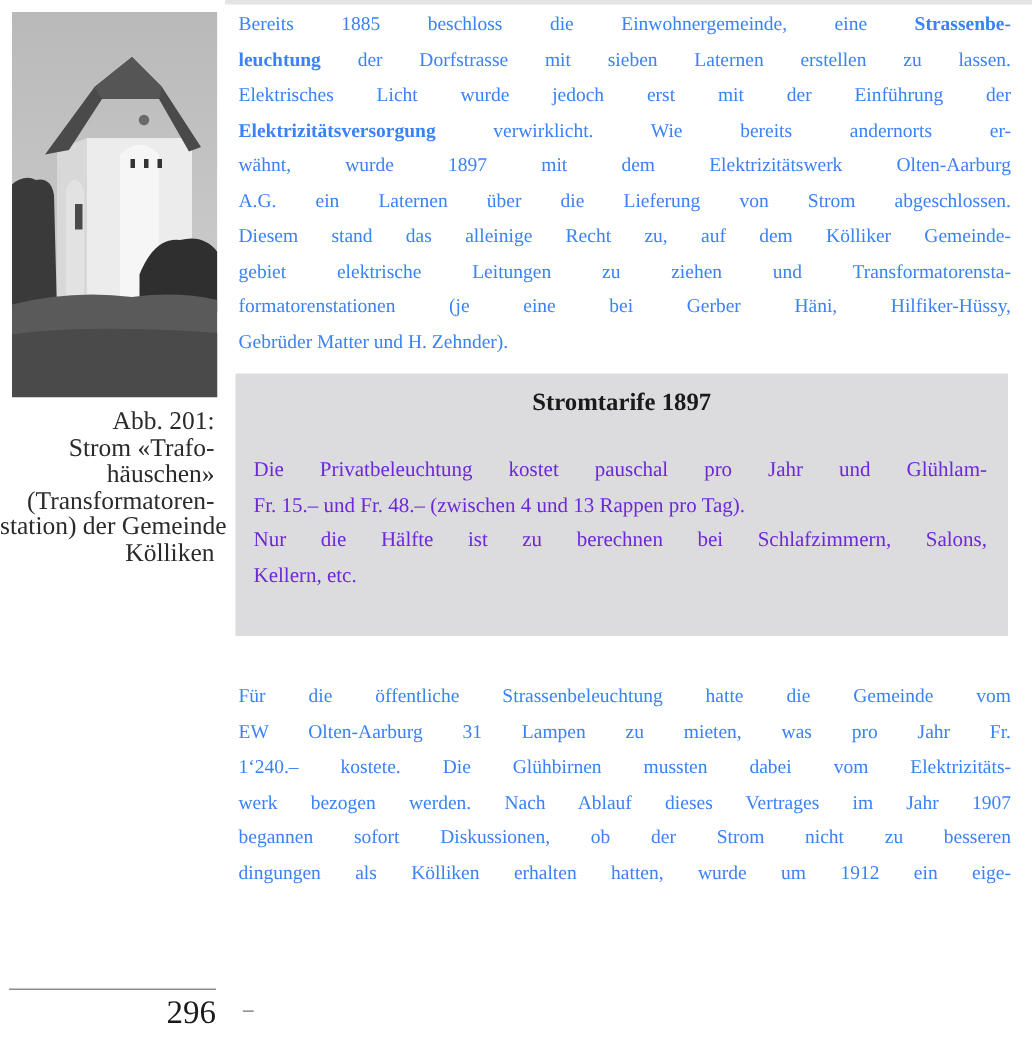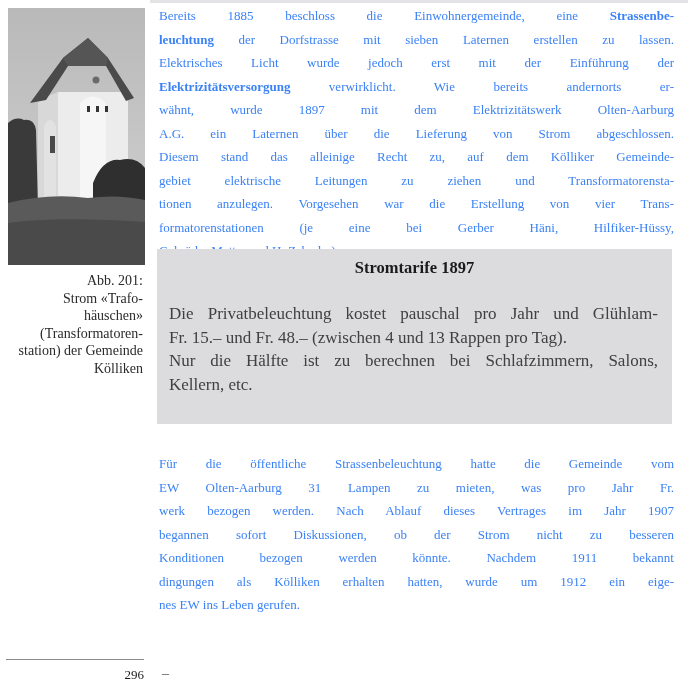--- a/index.html
+++ b/index.html
@@ -33,21 +33,21 @@
     }
     .photo svg { display: block; width: 100%; height: 100%; }
 
     .caption {
       position: absolute;
       left: 0;
       top: 272px;
       width: 143px;
       text-align: right;
       font-family: "Liberation Serif", serif;
-      font-size: 14px;
+      font-size: 17px;
       line-height: 17.5px;
       color: #2a2a2a;
     }
     .caption div { white-space: nowrap; }
 
     .text-block {
       position: absolute;
       left: 159px;
       width: 515px;
       font-family: "Liberation Serif", serif;
@@ -87,23 +87,23 @@
       font-size: 16.5px;
       line-height: 22px;
       color: #1a1a1a;
     }
     .infobox-body {
       position: absolute;
       left: 12px;
       top: 53px;
       width: 489px;
       font-family: "Liberation Serif", serif;
-      font-size: 17px;
+      font-size: 14px;
       line-height: 23.5px;
-      color: #404040;
+      color: #6d28d9;
     }
     .infobox-body .line {
       white-space: nowrap;
       text-align: justify;
       text-align-last: justify;
       height: 23.5px;
     }
     .infobox-body .line.last { text-align-last: left; }
     .infobox-body .line.short { text-align-last: left; }
 
@@ -117,21 +117,21 @@
       height: 1px;
       background: #8c8c8c;
     }
     .page-number {
       position: absolute;
       left: 100px;
       top: 665px;
       width: 44px;
       text-align: right;
       font-family: "Liberation Serif", serif;
-      font-size: 13px;
+      font-size: 22px;
       line-height: 20px;
       color: #1a1a1a;
     }
     .page-dash {
       position: absolute;
       left: 162px;
       top: 666px;
       font-family: "Liberation Serif", serif;
       font-size: 14px;
       color: #555;
@@ -190,40 +190,38 @@
 
 <div class="text-block" id="para1">
   <div class="line"><span>Bereits 1885 beschloss die Einwohnergemeinde, eine </span><b>Strassenbe-</b></div>
   <div class="line"><b>leuchtung</b><span> der Dorfstrasse mit sieben Laternen erstellen zu lassen.</span></div>
   <div class="line">Elektrisches Licht wurde jedoch erst mit der Einführung der</div>
   <div class="line"><b>Elektrizitätsversorgung</b><span> verwirklicht. Wie bereits andernorts er-</span></div>
   <div class="line">wähnt, wurde 1897 mit dem Elektrizitätswerk Olten-Aarburg</div>
   <div class="line">A.G. ein Laternen über die Lieferung von Strom abgeschlossen.</div>
   <div class="line">Diesem stand das alleinige Recht zu, auf dem Kölliker Gemeinde-</div>
   <div class="line">gebiet elektrische Leitungen zu ziehen und Transformatorensta-</div>
-  <div class="line">tionen anzulegen. Vorgesehen war die Erstellung von vier Trans-</div>
   <div class="line">formatorenstationen (je eine bei Gerber Häni, Hilfiker-Hüssy,</div>
   <div class="line last">Gebrüder Matter und H. Zehnder).</div>
 </div>
 
 <div class="infobox">
   <div class="infobox-title">Stromtarife 1897</div>
   <div class="infobox-body">
     <div class="line">Die Privatbeleuchtung kostet pauschal pro Jahr und Glühlam-</div>
     <div class="line short">Fr. 15.– und Fr. 48.– (zwischen 4 und 13 Rappen pro Tag).</div>
     <div class="line">Nur die Hälfte ist zu berechnen bei Schlafzimmern, Salons,</div>
     <div class="line last">Kellern, etc.</div>
   </div>
 </div>
 
 <div class="text-block" id="para2">
   <div class="line">Für die öffentliche Strassenbeleuchtung hatte die Gemeinde vom</div>
   <div class="line">EW Olten-Aarburg 31 Lampen zu mieten, was pro Jahr Fr.</div>
+  <div class="line">1‘240.– kostete. Die Glühbirnen mussten dabei vom Elektrizitäts-</div>
   <div class="line">werk bezogen werden. Nach Ablauf dieses Vertrages im Jahr 1907</div>
   <div class="line">begannen sofort Diskussionen, ob der Strom nicht zu besseren</div>
-  <div class="line">Konditionen bezogen werden könnte. Nachdem 1911 bekannt</div>
   <div class="line">dingungen als Kölliken erhalten hatten, wurde um 1912 ein eige-</div>
-  <div class="line last">nes EW ins Leben gerufen.</div>
 </div>
 
 <div class="footer-rule"></div>
 <div class="page-number">296</div>
 <div class="page-dash">–</div>
 
 </body></html>

